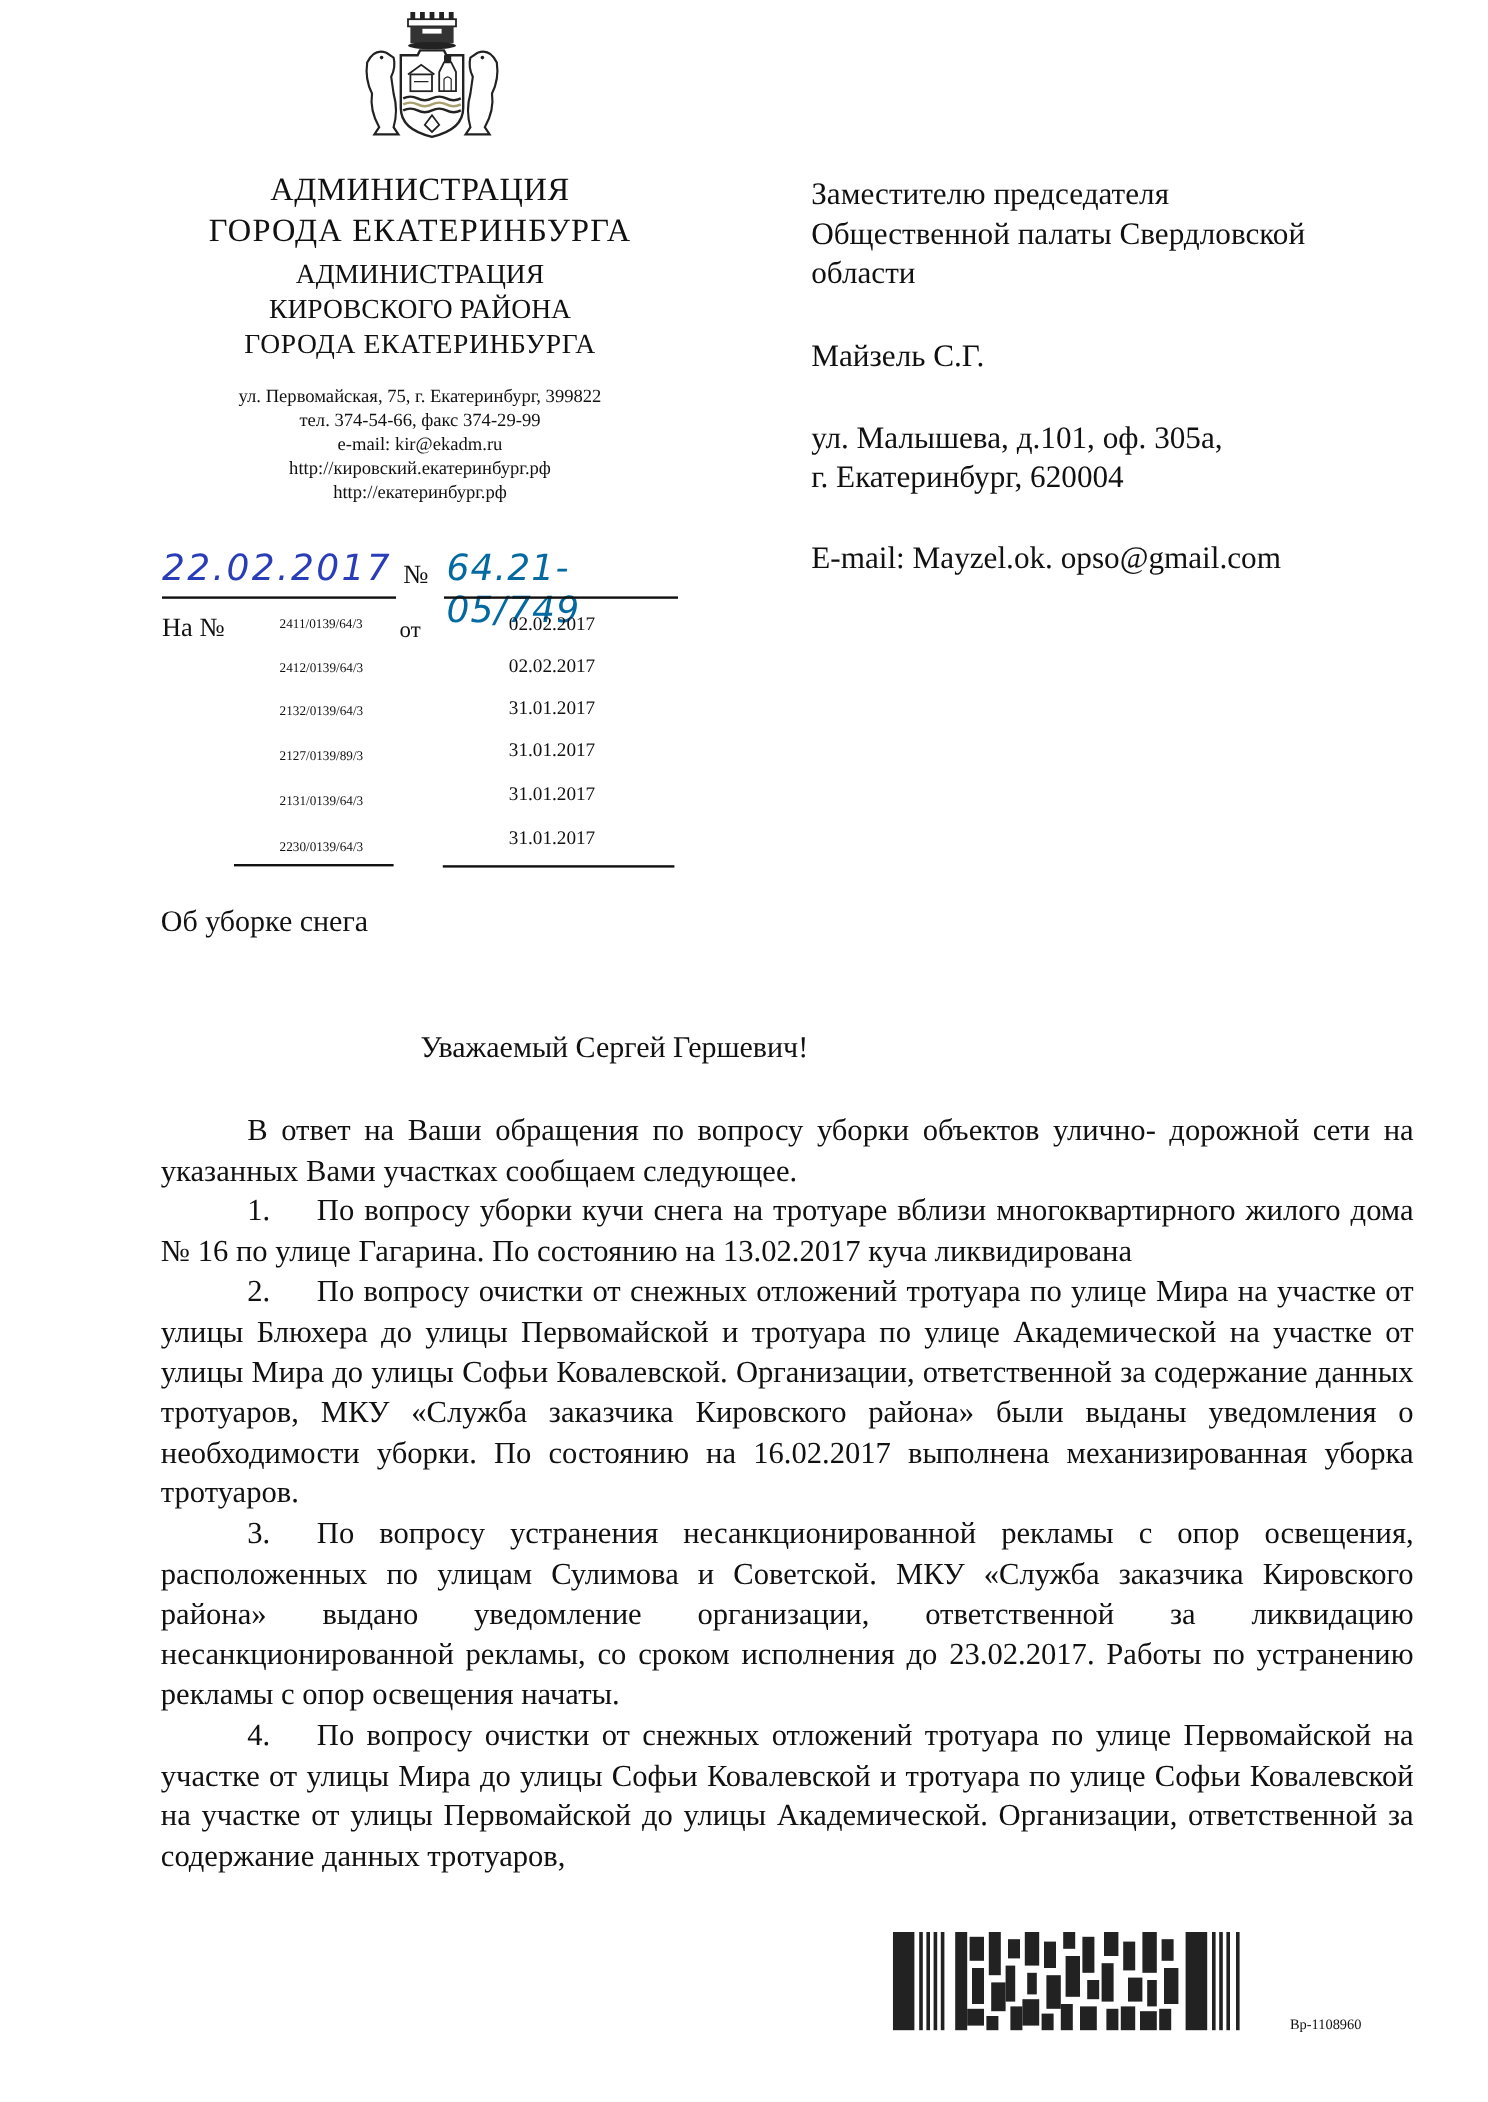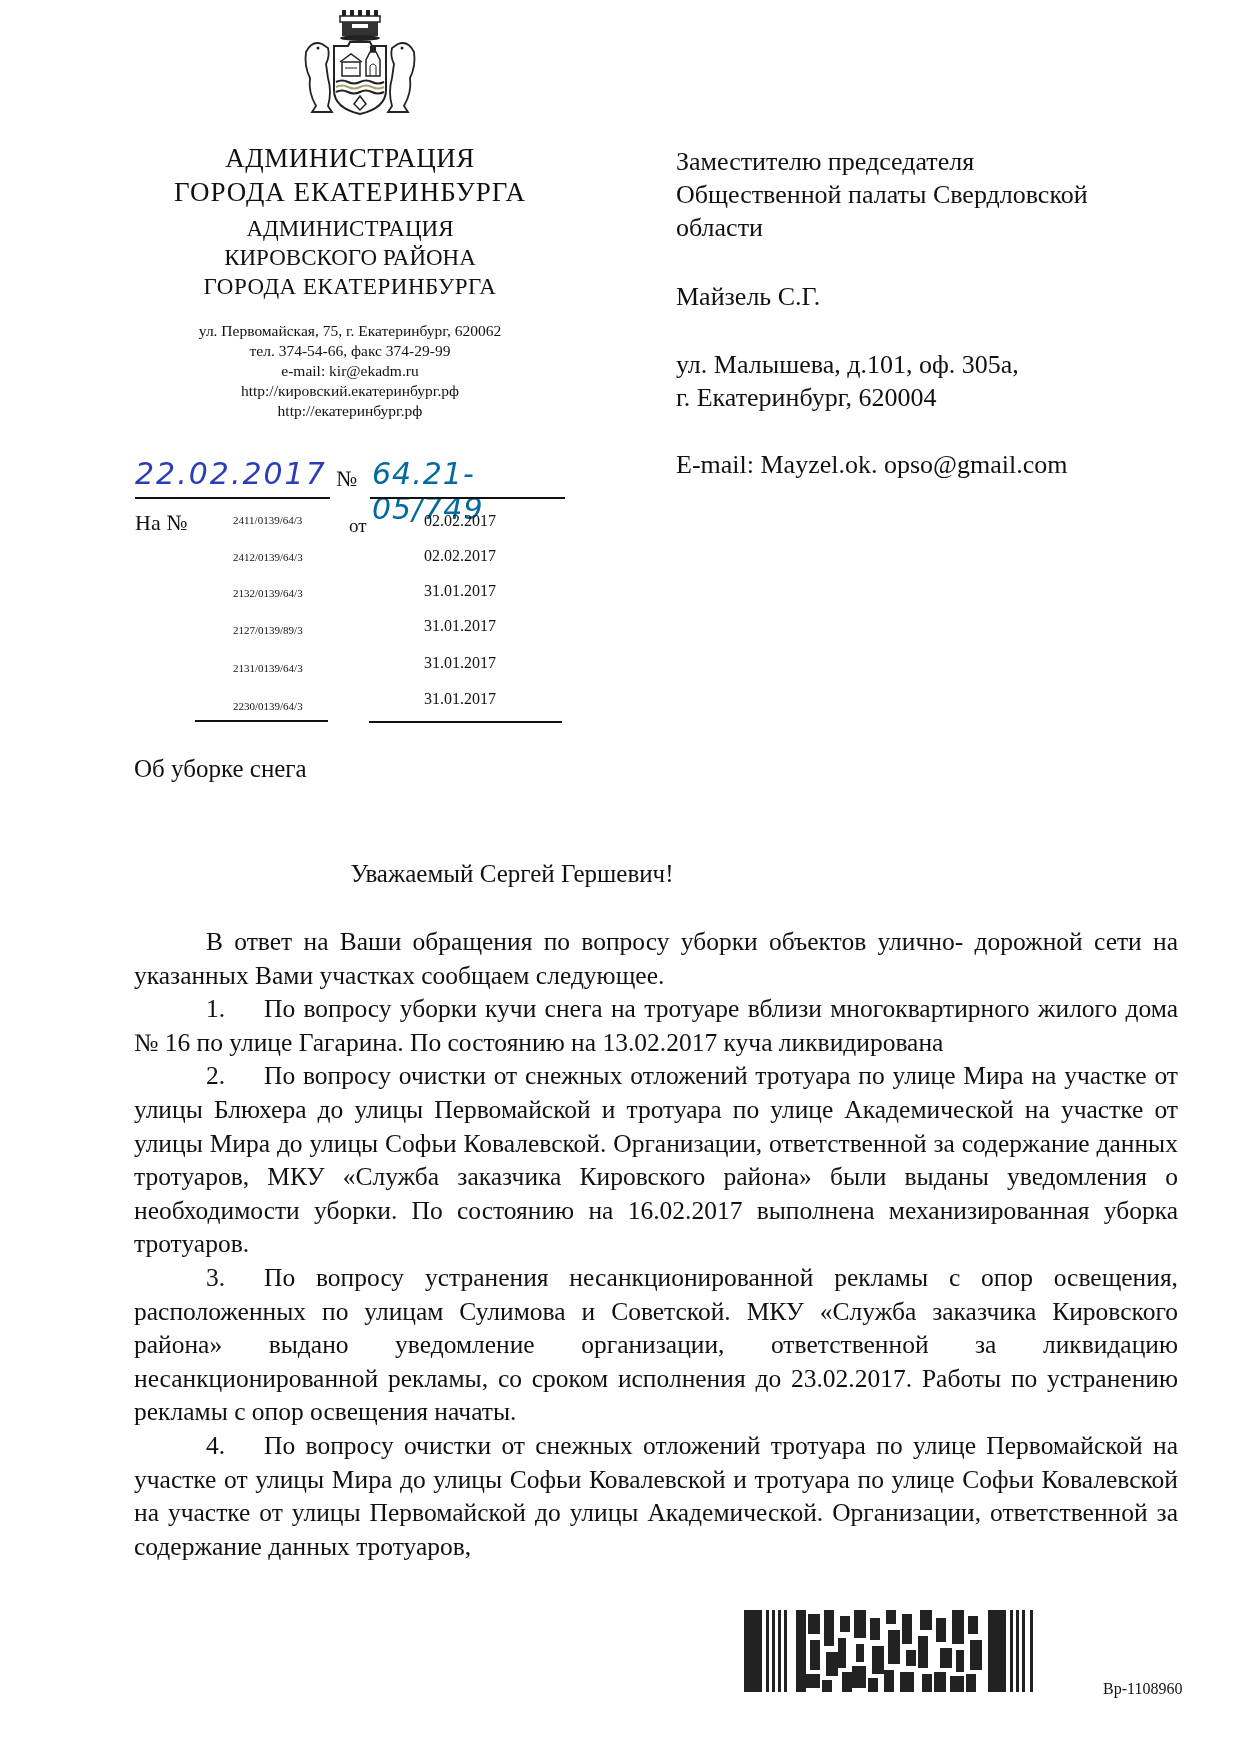--- a/index.html
+++ b/index.html
@@ -24,39 +24,39 @@
 
   
   .reg-date { left: 135px; top: 456px; width: 195px; font-family: "DejaVu Sans", sans-serif; font-style: italic; font-size: 30px; color: #2a3db8; letter-spacing: 2px; }
   .reg-date-line { left: 135px; top: 497px; width: 195px; height: 2px; background: #111; }
   .reg-no-label { left: 336px; top: 466px; font-size: 22px; }
   .reg-no { left: 372px; top: 456px; width: 200px; font-family: "DejaVu Sans", sans-serif; font-style: italic; font-size: 30px; color: #0369a1; letter-spacing: 1px; }
   .reg-no-line { left: 370px; top: 497px; width: 195px; height: 2px; background: #111; }
 
   
   .na-label { left: 135px; top: 510px; font-size: 22px; }
-  .ot-label { left: 349px; top: 515px; font-size: 19px; text-align: right; }
+  .ot-label { left: 333px; top: 515px; font-size: 19px; text-align: right; }
   .ref-num { left: 208px; font-size: 11px; white-space: nowrap; margin-left: 25px; }
   .ref-date { left: 424px; font-size: 16px; white-space: nowrap; }
   .refs-line1 { left: 195px; top: 720px; width: 133px; height: 2px; background: #111; }
   .refs-line2 { left: 369px; top: 721px; width: 193px; height: 2px; background: #111; }
 
   
   .addr { left: 676px; font-size: 26px; line-height: 33px; white-space: nowrap; }
 
   
   .subject { left: 134px; top: 755px; font-size: 25px; }
   .greeting { left: 0; width: 1024px; top: 860px; text-align: center; font-size: 25px; }
   .body { left: 134px; width: 1044px; top: 925px; font-size: 25.5px; line-height: 33.6px; text-align: justify; }
   .body p { margin: 0; text-indent: 72px; }
   .body .num { display: inline-block; width: 58px; text-indent: 0; }
 
   
   .barcode { left: 744px; top: 1610px; width: 320px; height: 82px; }
-  .barcode-id { left: 1075px; top: 1680px; font-size: 16px; margin-left: 28px; }
+  .barcode-id { left: 1075px; top: 1680px; font-size: 12px; }
 </style>
 </head>
 <body>
 
 <div class="abs emblem">
   <svg width="124" height="110" viewBox="0 0 124 110">
 
     <rect x="42" y="8" width="40" height="6" fill="none" stroke="#222" stroke-width="1.5"></rect>
     <rect x="44" y="2" width="4" height="6" fill="#222"></rect>
       <rect x="52" y="2" width="4" height="6" fill="#222"></rect>
@@ -89,21 +89,21 @@
   </svg>
 </div>
 
 <div class="abs lh lh-city1">АДМИНИСТРАЦИЯ</div>
 <div class="abs lh lh-city2">ГОРОДА  ЕКАТЕРИНБУРГА</div>
 <div class="abs lh lh-d1">АДМИНИСТРАЦИЯ</div>
 <div class="abs lh lh-d2">КИРОВСКОГО РАЙОНА</div>
 <div class="abs lh lh-d3">ГОРОДА  ЕКАТЕРИНБУРГА</div>
 
 <div class="abs contacts">
-  <div>ул. Первомайская, 75, г. Екатеринбург, 620062</div>
+  <div>ул. Первомайская, 75, г. Екатеринбург, 399822</div>
   <div>тел. 374-54-66, факс 374-29-99</div>
   <div>e-mail: kir@ekadm.ru</div>
   <div>http://кировский.екатеринбург.рф</div>
   <div>http://екатеринбург.рф</div>
 </div>
 
 <div class="abs reg-date">22.02.2017</div>
 <div class="abs reg-date-line"></div>
 <div class="abs reg-no-label">№</div>
 <div class="abs reg-no">64.21-05/749</div>

